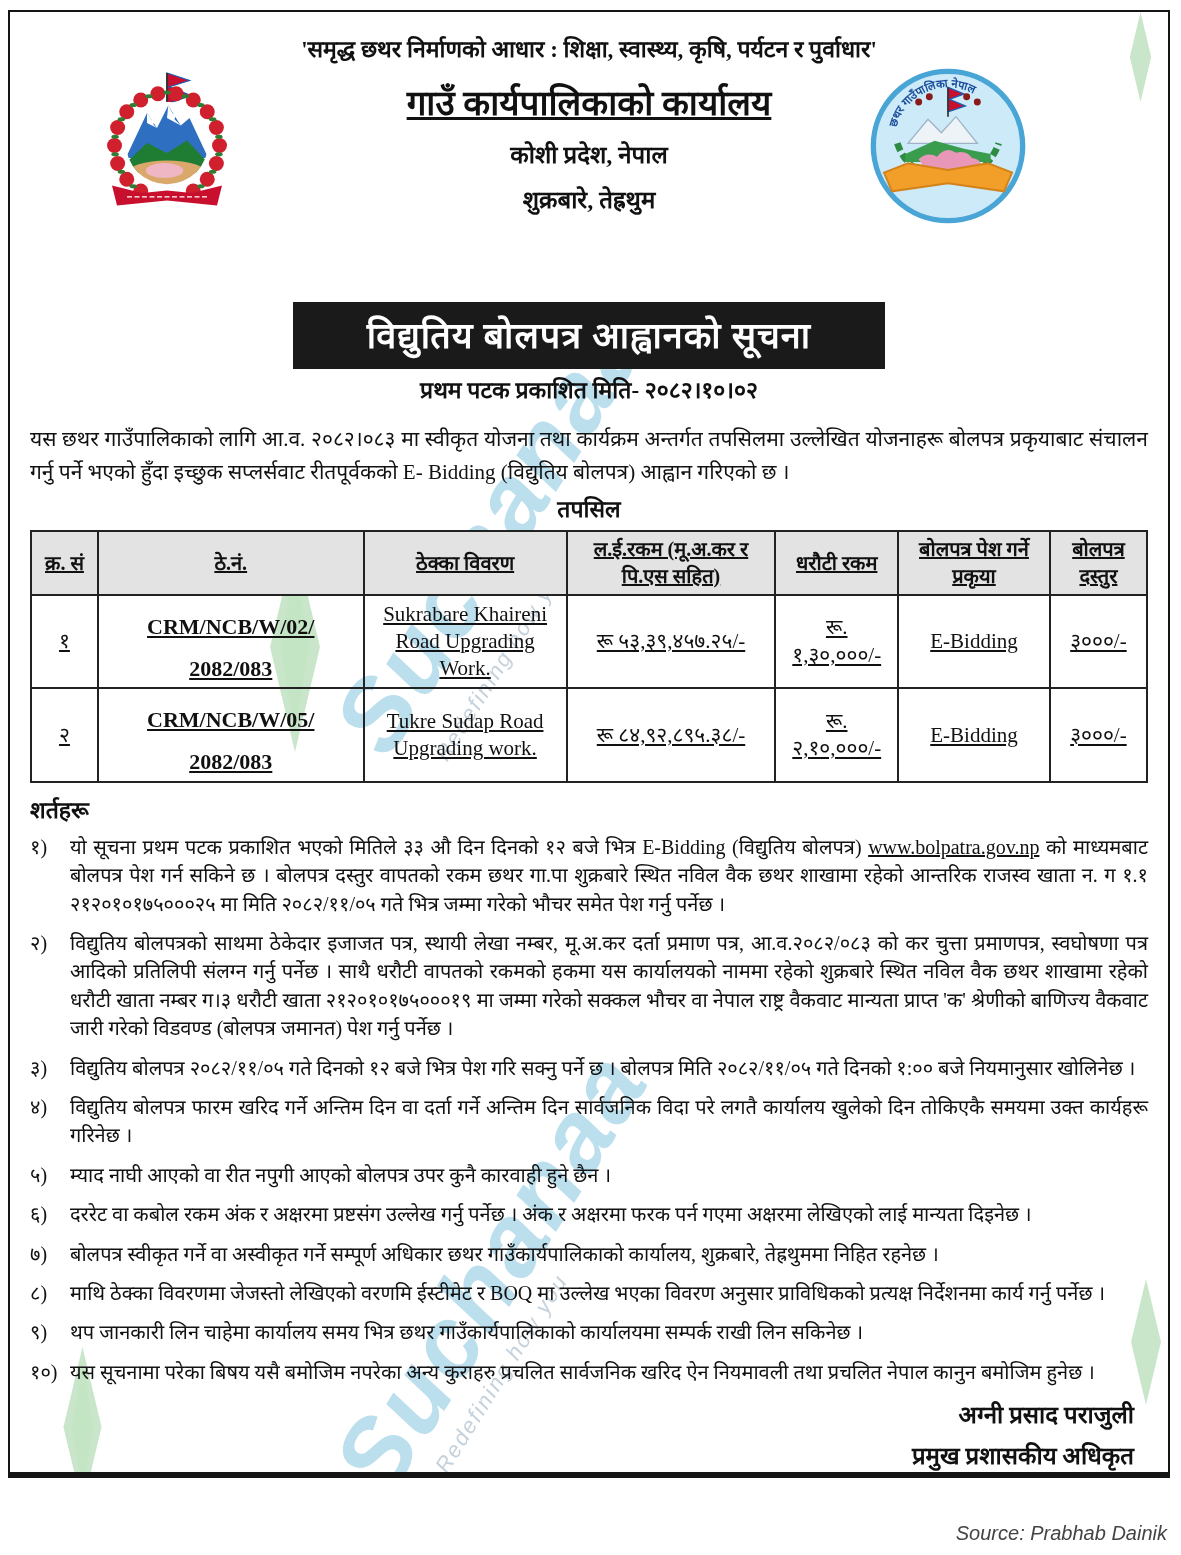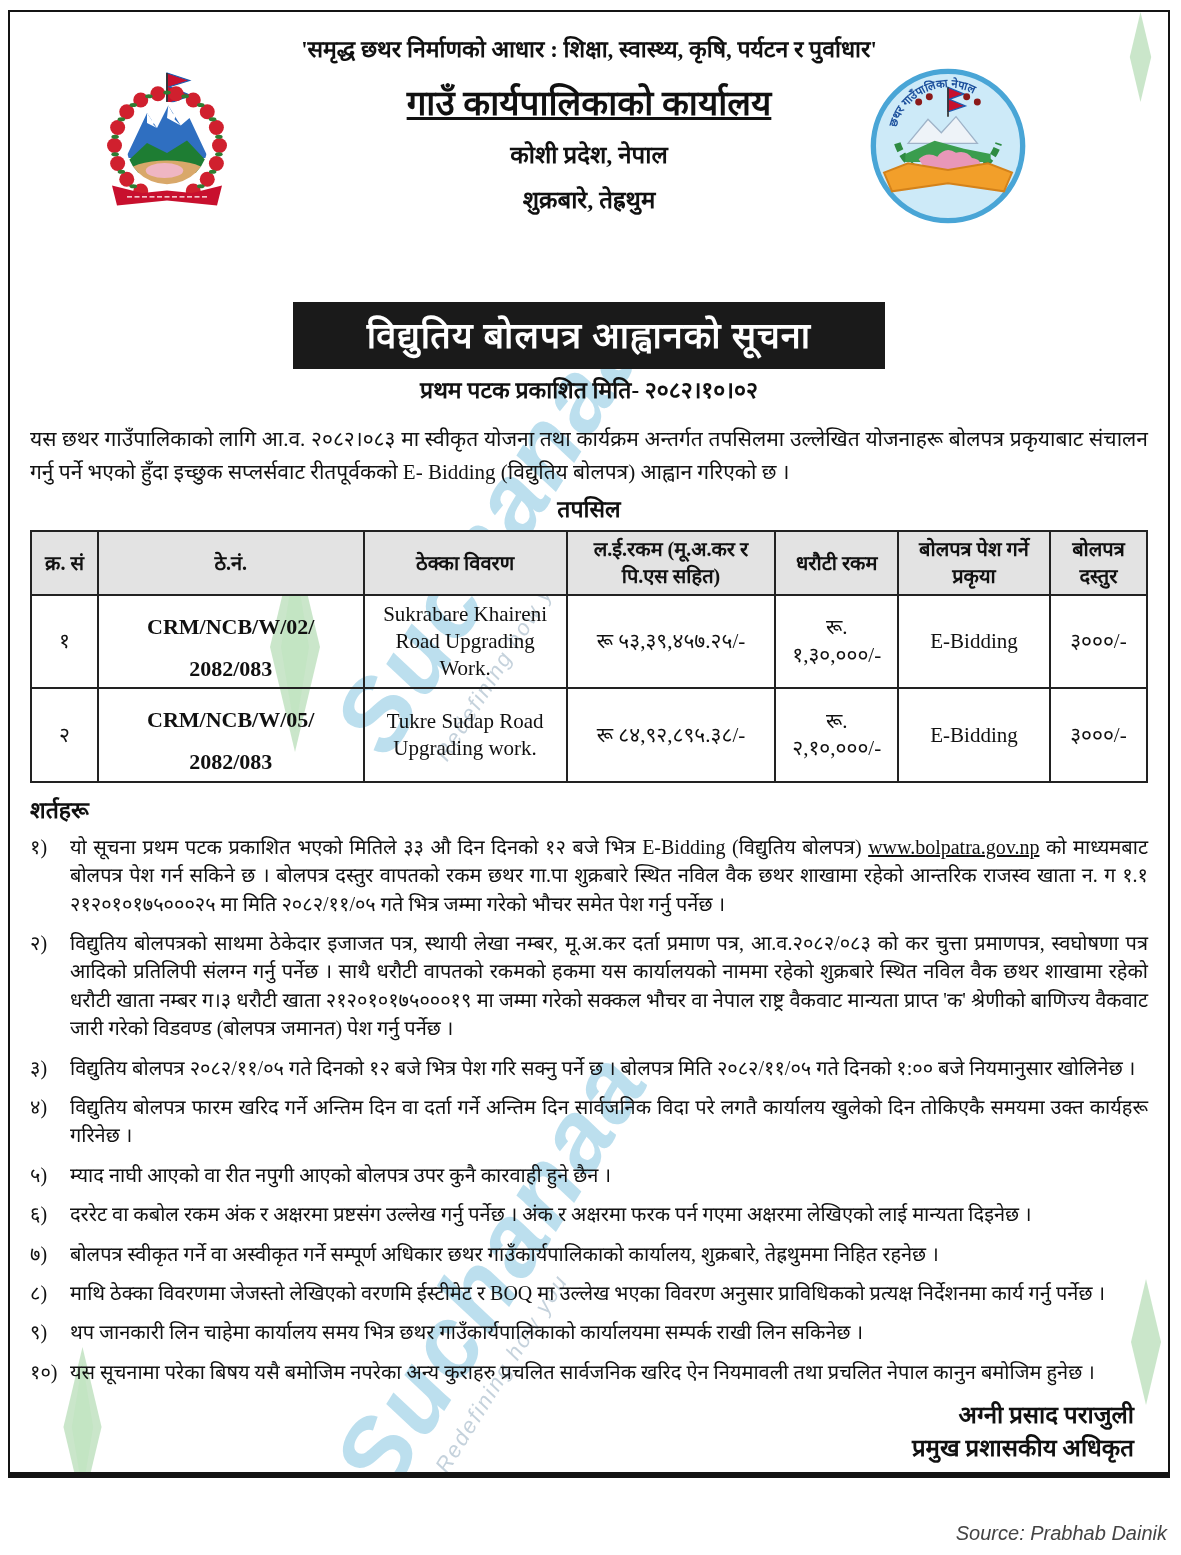--- a/index.html
+++ b/index.html
@@ -37,21 +37,21 @@
   .addr{font-size:24px;font-weight:bold;margin-top:12px;}
   .banner{
     width:592px;margin:10px auto 0 auto;background:#1a1a1a;color:#ffffff;
     text-align:center;font-size:36px;font-weight:bold;padding:8px 0 10px 0;
     letter-spacing:1px;
   }
   .published{text-align:center;font-weight:bold;font-size:23px;margin:4px 0 8px 0;}
   .intro{font-size:21px;line-height:1.55;text-align:justify;margin:18px 0 4px 0;}
   .tapsil{text-align:center;font-weight:bold;font-size:23px;margin:4px 0 6px 0;}
   
-  table.tender{width:100%;border-collapse:collapse;table-layout:fixed;}
+  table.tender{width:100%;border-collapse:collapse;table-layout:fixed;text-decoration:underline;}
   table.tender th,table.tender td{
     border:2px solid #222;text-align:center;vertical-align:middle;padding:4px 5px;
     overflow:hidden;
   }
   table.tender th{background:#e3e3e3;font-size:20px;font-weight:bold;line-height:1.35;}
   table.tender td{font-size:21px;line-height:1.3;}
   td.sn{font-size:20px;}
   .contract{font-weight:bold;font-size:22px;line-height:1.35;margin-top:12px;}
   .desc{font-size:21px;}
   .amount{font-size:20px;}
@@ -59,21 +59,21 @@
   tbody tr{height:84px;}
   
   .cond-heading{font-weight:bold;font-size:23px;margin:10px 0 8px 0;}
   .cond{display:flex;margin-bottom:11px;}
   .cnum{width:40px;flex:0 0 40px;font-size:20px;}
   .ctext{flex:1;font-size:20px;line-height:1.42;text-align:justify;}
   .ulink{text-decoration:underline;}
   
   .signature{text-align:right;padding-right:14px;margin-top:6px;}
   .sig-name{font-weight:bold;font-size:24px;}
-  .sig-title{font-weight:bold;font-size:24px;margin-top:0;}
+  .sig-title{font-weight:bold;font-size:24px;margin-top:8px;}
   .source{
     position:absolute;right:14px;bottom:10px;font-family:"Liberation Sans",sans-serif;
     font-style:italic;font-size:20px;color:#444;z-index:2;
   }
 </style>
 </head>
 <body>
 
 <div class="sheet">
 

